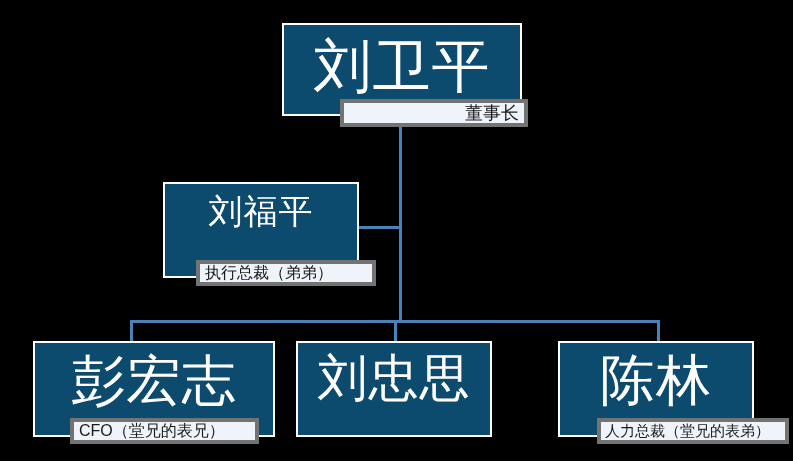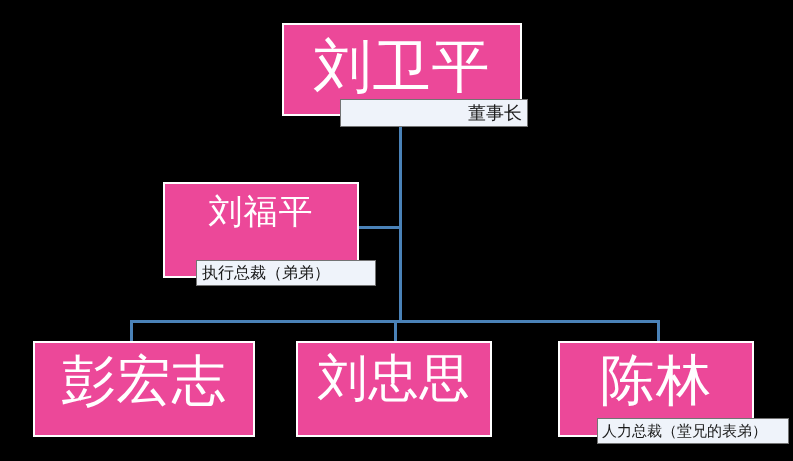--- a/index.html
+++ b/index.html
@@ -12,41 +12,41 @@
     width: 793px;
     height: 461px;
     background: #000000;
     overflow: hidden;
     font-family: "Liberation Sans", "DejaVu Sans", sans-serif;
   }
 
   
   .node-box {
     position: absolute;
-    background: #ec4899;
+    background: #0c4a6e;
     border: 2px solid #FFFFFF;
     box-sizing: border-box;
     display: flex;
     align-items: flex-start;
     justify-content: center;
     overflow: visible;
   }
   .node-name {
     color: #FFFFFF;
     font-weight: 400;
     line-height: 1.0;
     white-space: nowrap;
     letter-spacing: 1px;
   }
 
   
   .caption-chip {
     position: absolute;
     background: #EFF3FA;
-    border: 1px solid #737373;
+    border: 4px solid #737373;
     box-sizing: border-box;
     color: #1A1A1A;
     display: flex;
     align-items: center;
     white-space: nowrap;
     overflow: hidden;
   }
 
   
   .line {
@@ -80,22 +80,25 @@
     <span>董事长</span>
   </div>
 
   <div class="node-box" style="left:163px; top:182px; width:196px; height:96px;">
     <span class="node-name" style="font-size:34px; margin-top:10px;">刘福平</span>
   </div>
   <div class="caption-chip" style="left:196px; top:260px; width:180px; height:26px; font-size:16px; justify-content:flex-start; padding-left:5px;">
     <span>执行总裁（弟弟）</span>
   </div>
 
-  <div class="node-box" style="left:33px; top:341px; width:222px; height:96px;">
+  <div class="node-box" style="left:33px; top:341px; width:242px; height:96px;">
     <span class="node-name" style="font-size:54px; margin-top:10px;">彭宏志</span>
+  </div>
+  <div class="caption-chip" style="left:70px; top:418px; width:189px; height:26px; font-size:16px; justify-content:flex-start; padding-left:5px;">
+    <span>CFO（堂兄的表兄）</span>
   </div>
 
   <div class="node-box" style="left:296px; top:341px; width:196px; height:96px;">
     <span class="node-name" style="font-size:50px; margin-top:10px;text-align:right;">刘忠思</span>
   </div>
 
   <div class="node-box" style="left:558px; top:341px; width:196px; height:96px;">
     <span class="node-name" style="font-size:55px; margin-top:10px;">陈林</span>
   </div>
   <div class="caption-chip" style="left:597px; top:418px; width:192px; height:26px; font-size:15px; justify-content:flex-start; padding-left:4px;">

